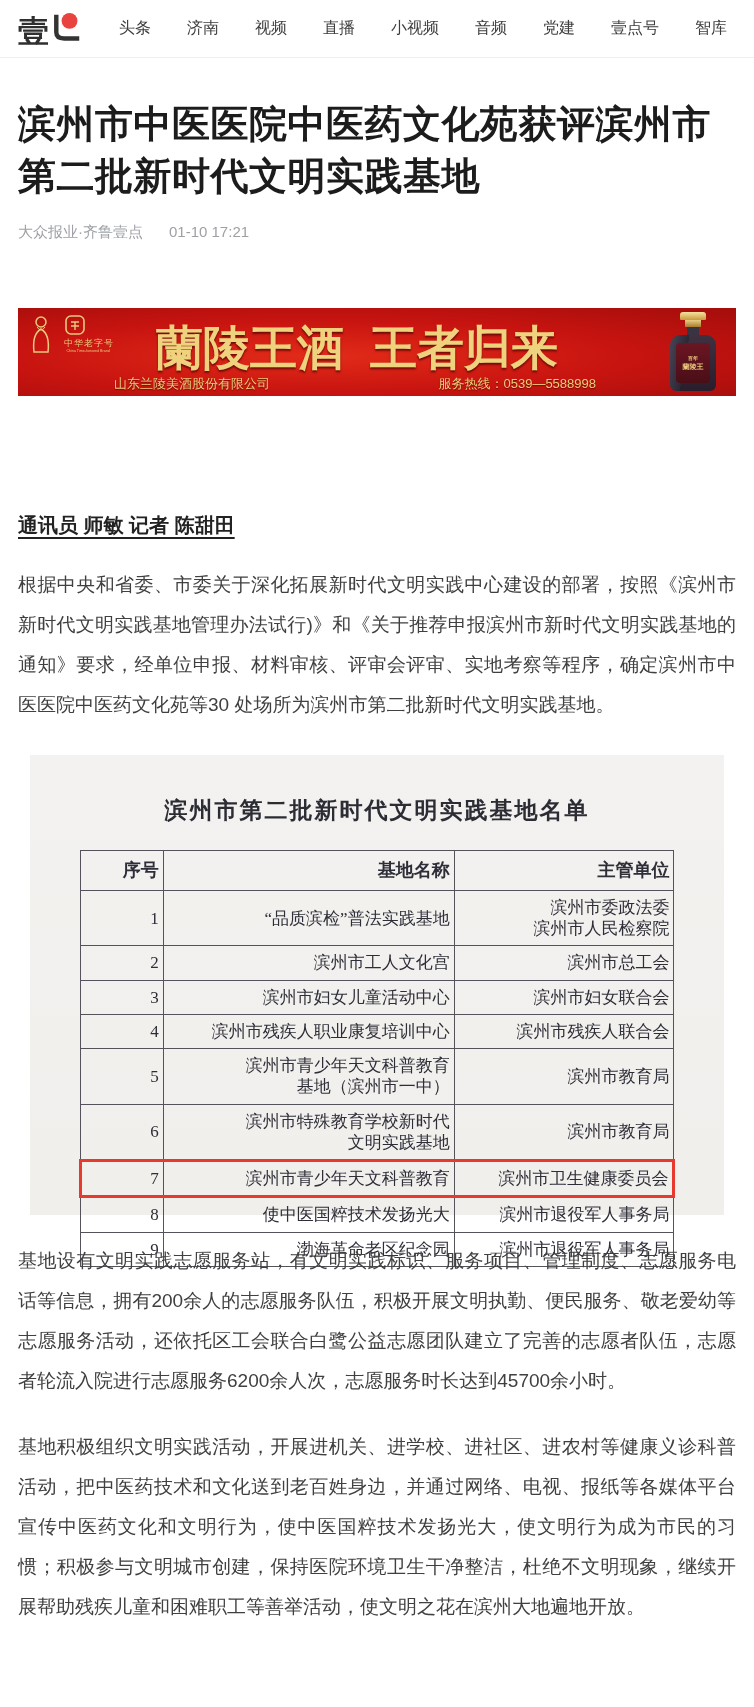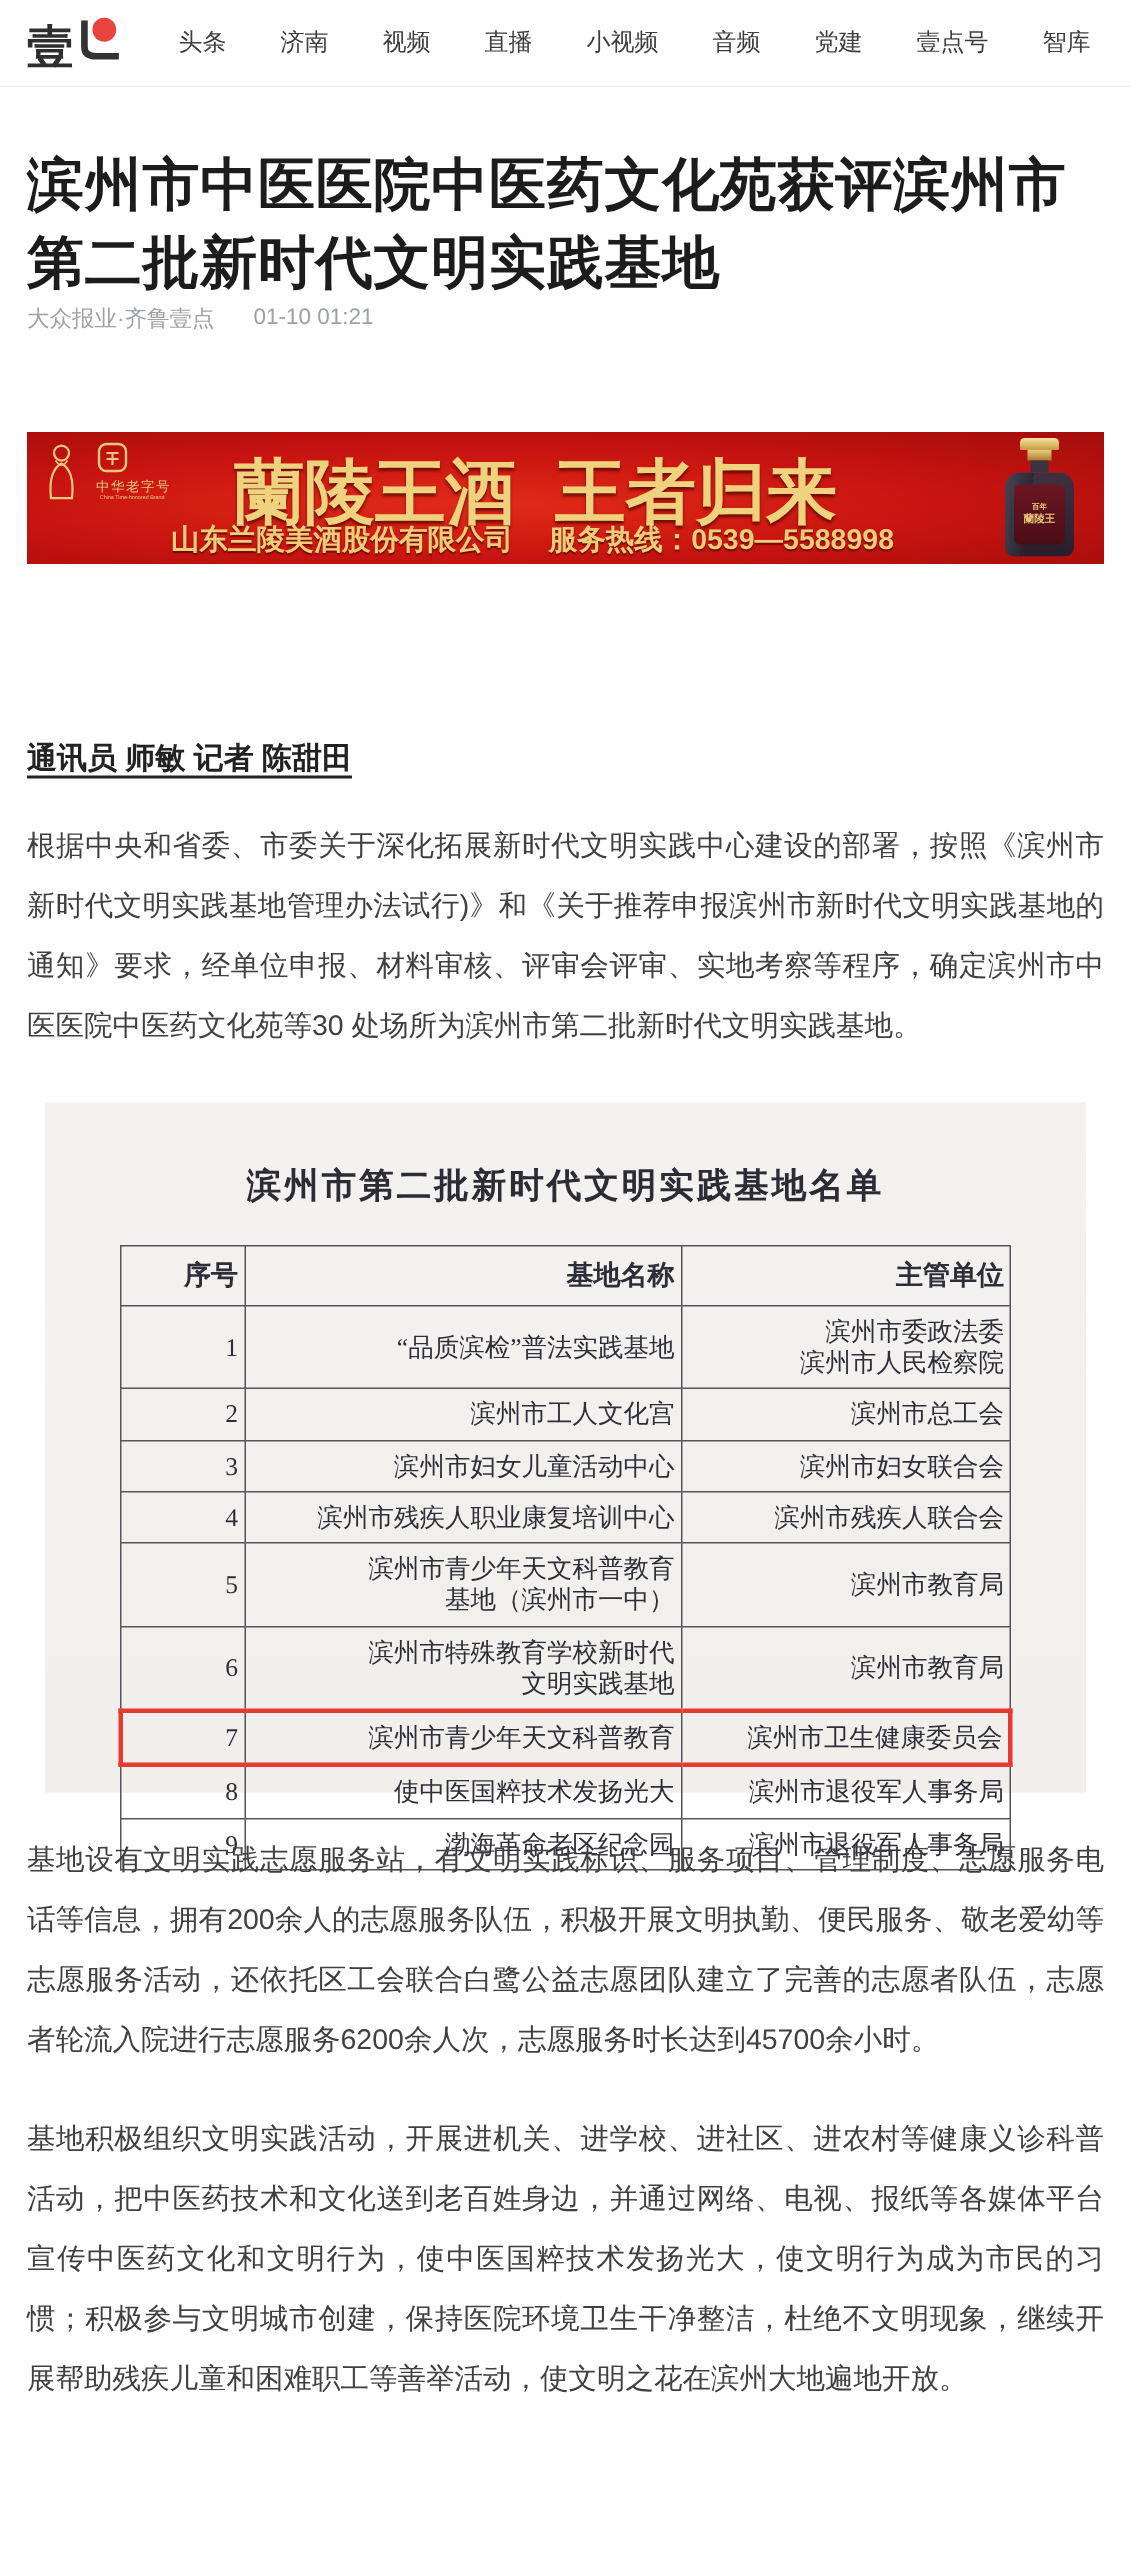--- a/index.html
+++ b/index.html
@@ -23,21 +23,21 @@
   .nav-menu { display:flex; margin-left:38px; gap:36px; }
   .nav-item { font-size:16px; color:#3d3d3d; text-decoration:none; cursor:pointer; white-space:nowrap; }
 
   
   .content { padding:0 18px; }
   .article-title {
     margin-top:40px;
     font-size:38px; line-height:1.38; font-weight:700; color:#1c1c1c;
     letter-spacing:.5px;
   }
-  .byline { font-size:15px; color:#9da1a6; display:flex; gap:26px; }
+  .byline { margin-top:20px; font-size:15px; color:#9da1a6; display:flex; gap:26px; }
 
   
   .ad {
     position:relative; margin-top:66px; height:88px; width:718px;
     background:radial-gradient(ellipse at 42% 55%, #e22b18 0%, #c81410 52%, #a30d0b 100%);
     overflow:hidden; cursor:pointer;
   }
   .ad-emblems { position:absolute; left:10px; top:6px; display:flex; gap:10px; align-items:flex-start; }
   .emblem-txt { color:#e8c97e; line-height:1.1; }
   .emblem-cn { font-size:9px; letter-spacing:1px; }
@@ -45,21 +45,21 @@
   .ad-headline {
     position:absolute; left:90px; right:130px; top:18px; bottom:24px;
     display:flex; align-items:center; justify-content:center; gap:26px;
     font-family:"Liberation Serif",serif; font-weight:700;
     font-size:47px; color:#eed27d; white-space:nowrap;
     text-shadow:0 2px 2px rgba(90,8,4,.8);
   }
   .ad-bottom {
     position:absolute; left:96px; right:140px; bottom:3px;
     display:flex; justify-content:space-between;
-    font-size:19px; font-weight:700; color:#eecd78; white-space:nowrap;
+    font-size:13px; font-weight:400; color:#eecd78; white-space:nowrap;
     text-shadow:0 1px 1px rgba(90,8,4,.8);
   }
   .bottle { position:absolute; right:14px; top:4px; width:58px; height:82px; }
   .bottle .cap { width:26px; height:8px; margin:0 auto; background:linear-gradient(#f6e3a0,#c89a3c); border-radius:3px 3px 1px 1px; }
   .bottle .cap2 { width:16px; height:7px; margin:0 auto; background:linear-gradient(#e8cd85,#a87d2c); }
   .bottle .neck { width:12px; height:8px; margin:0 auto; background:#3a3442; }
   .bottle .body {
     width:46px; height:56px; margin:0 auto; border-radius:10px 10px 6px 6px;
     background:linear-gradient(100deg,#4a4556 0%,#2c2734 35%,#55102022 0),linear-gradient(#3c3646,#241f2d);
     display:flex; align-items:center; justify-content:center;
@@ -127,21 +127,21 @@
       <a class="nav-item">智库</a>
       <a class="nav-item">娱乐</a>
     </nav>
 </header>
 
 <main class="content">
 
   <h1 class="article-title">滨州市中医医院中医药文化苑获评滨州市第二批新时代文明实践基地</h1>
   <div class="byline">
     <span>大众报业·齐鲁壹点</span>
-    <span>01-10 01:21</span>
+    <span>01-10 17:21</span>
   </div>
 
   <div class="ad">
     <div class="ad-emblems">
       <span>
         <svg width="26" height="40" viewBox="0 0 26 40">
           <circle cx="13" cy="8" r="5" fill="none" stroke="#e8c97e" stroke-width="1.5"></circle>
           <path d="M6 38 Q4 20 13 15 Q22 20 20 38 Z" fill="none" stroke="#e8c97e" stroke-width="1.5"></path>
           <path d="M9 13 Q13 19 17 13" fill="none" stroke="#e8c97e" stroke-width="1"></path>
         </svg>

